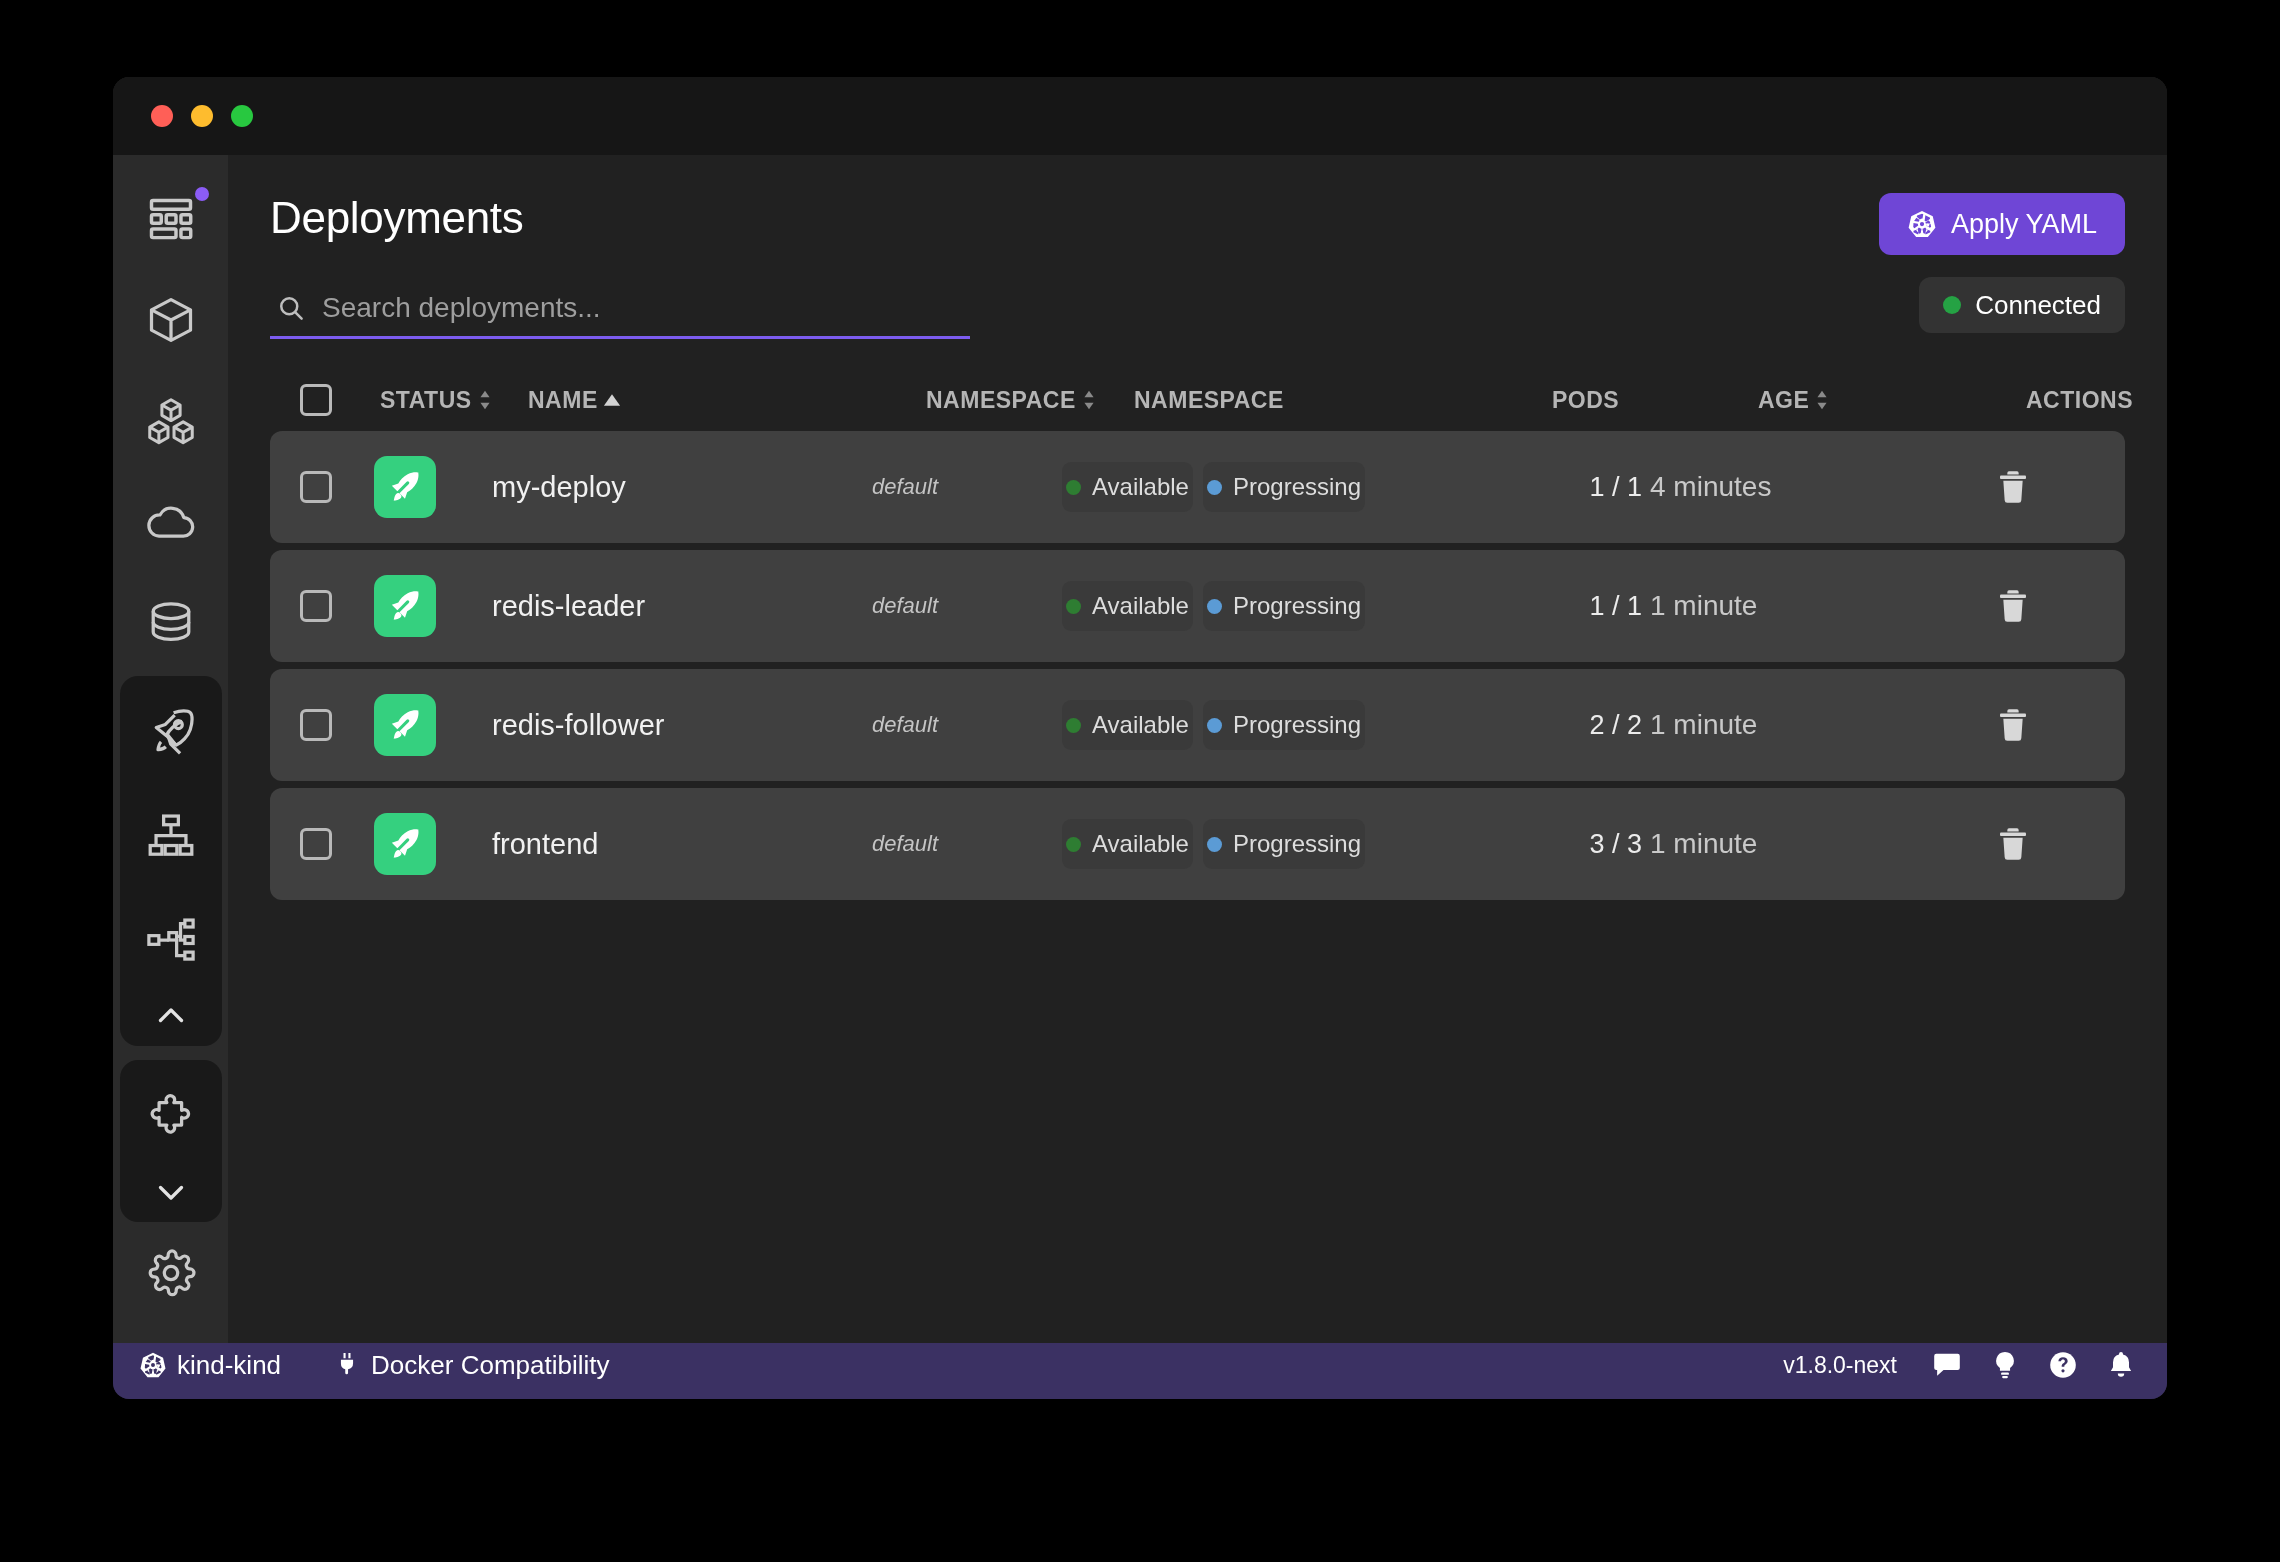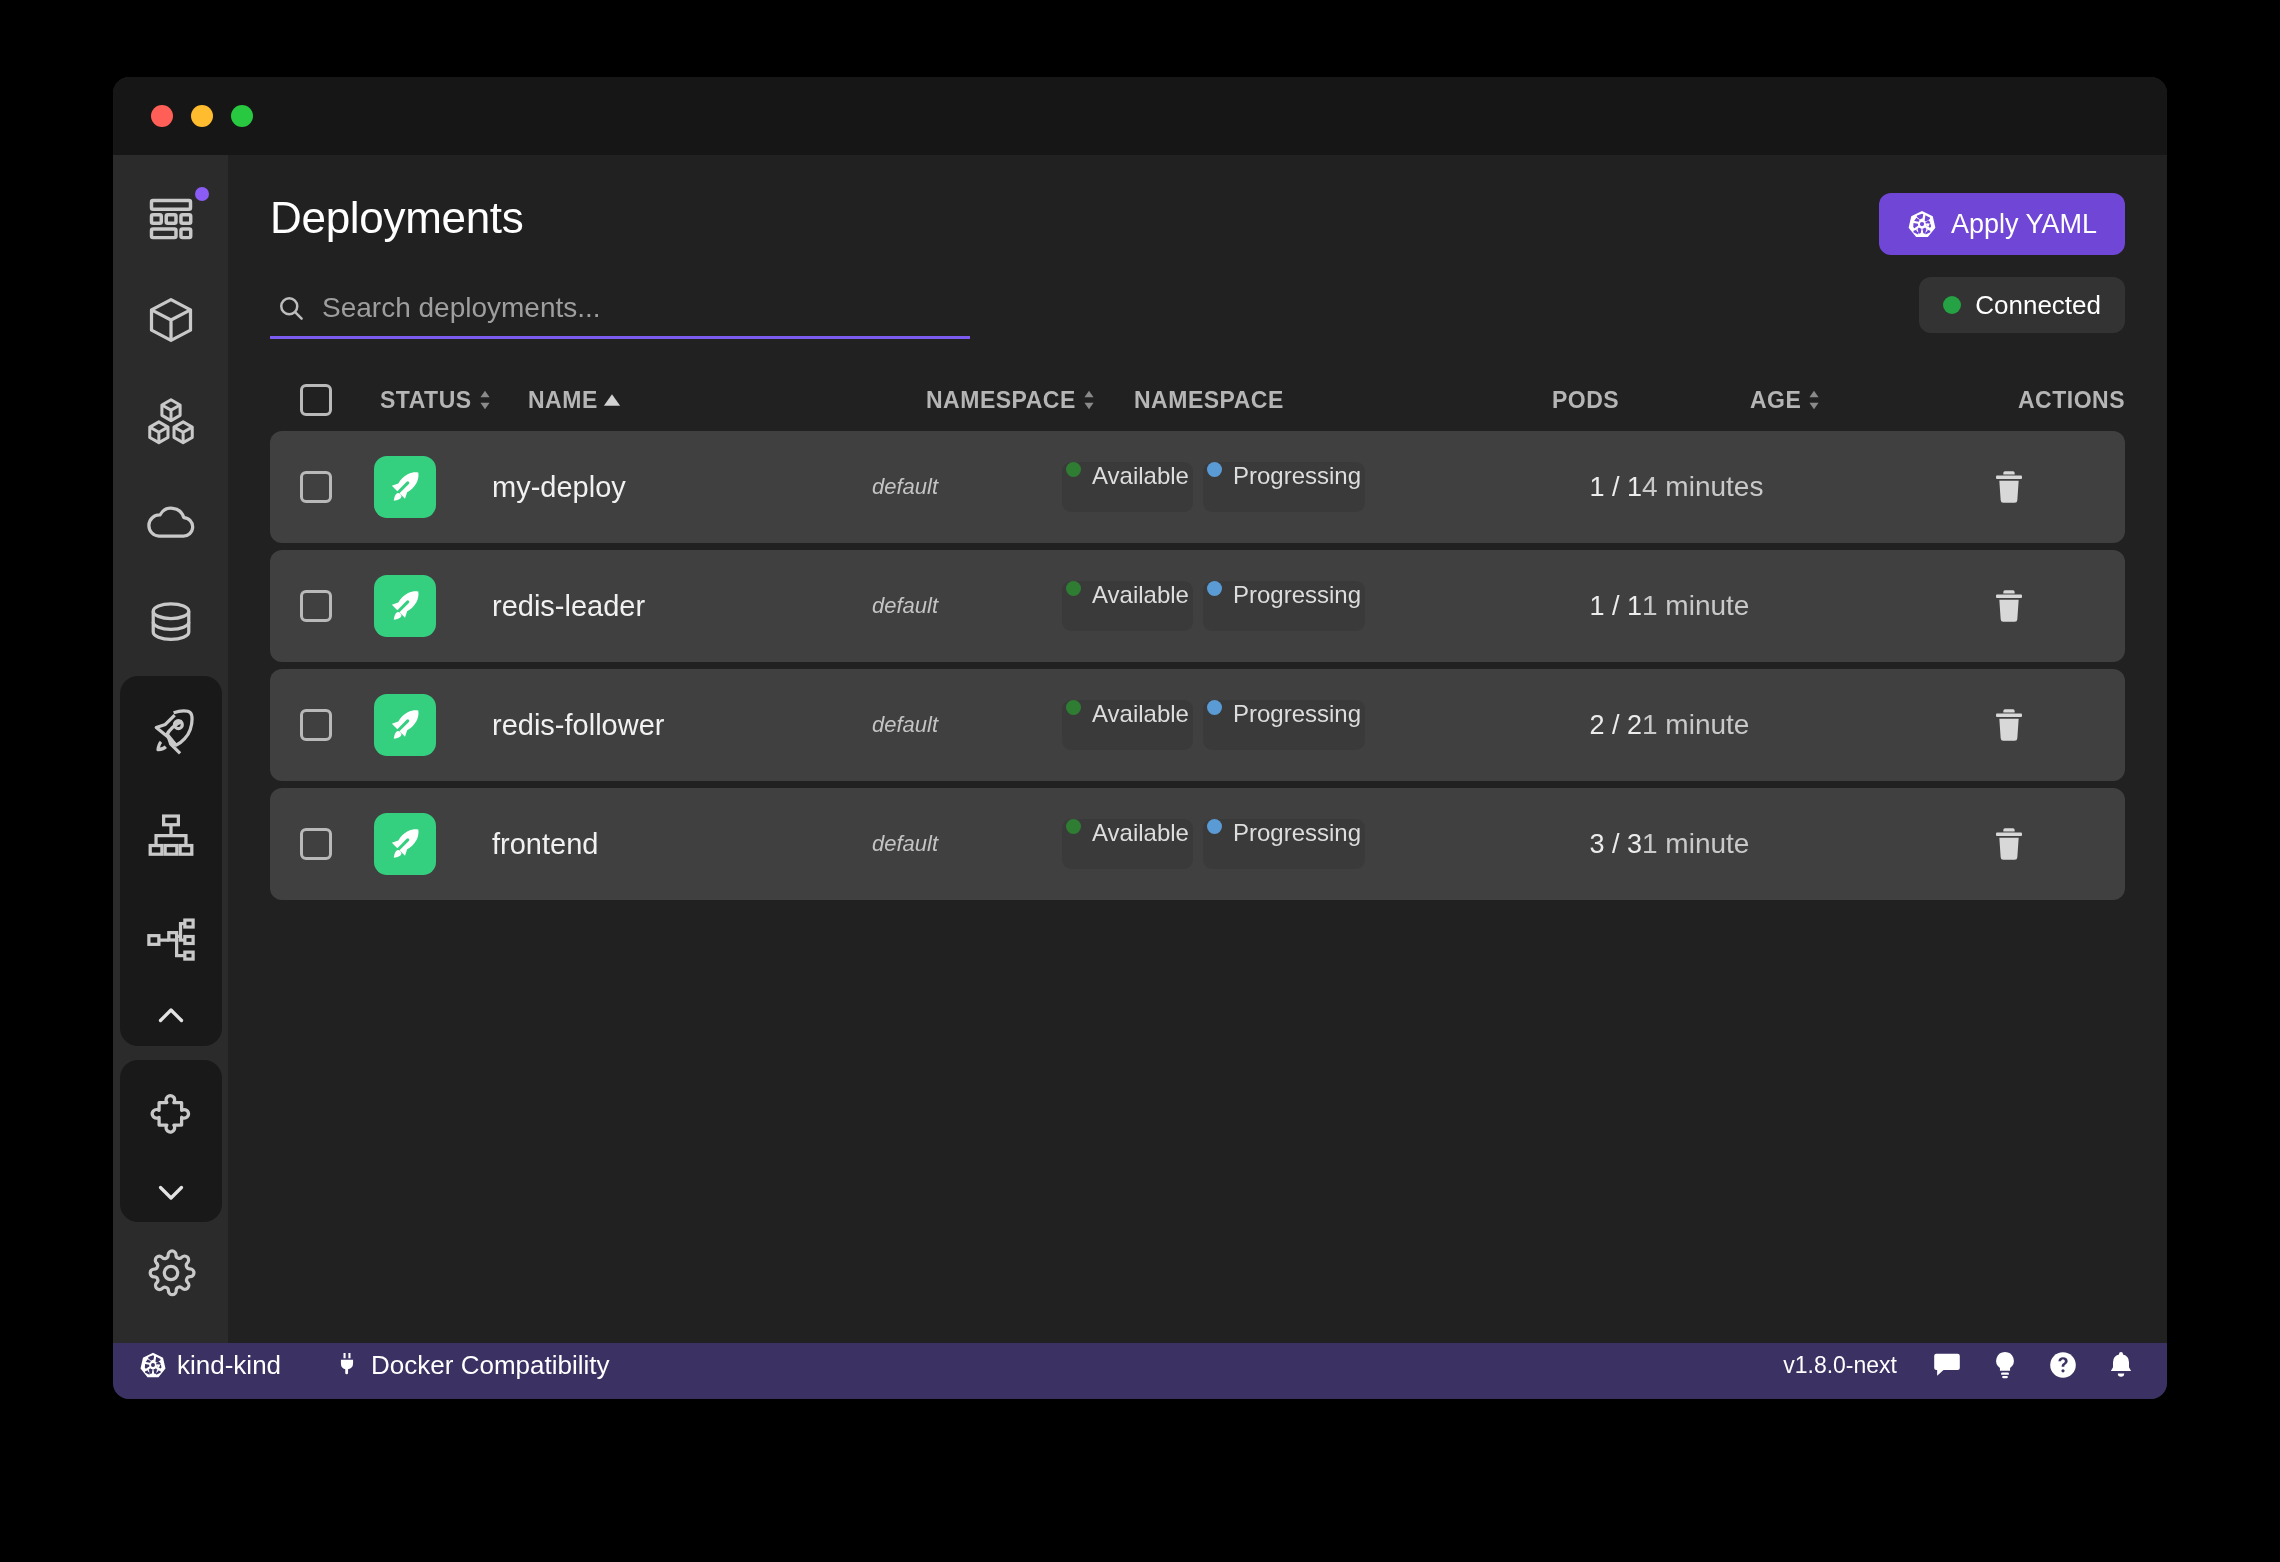--- a/index.html
+++ b/index.html
@@ -170,21 +170,21 @@
     background: #404040;
     border-radius: 12px;
     margin-bottom: 7px;
   }
   .c-check { width: 92px; flex: 0 0 92px; display: flex; justify-content: center; }
   .c-status { width: 130px; flex: 0 0 130px; display: flex; align-items: center; }
   .c-name { width: 380px; flex: 0 0 380px; }
   .c-ns { width: 190px; flex: 0 0 190px; }
   .c-cond { width: 400px; flex: 0 0 400px; display: flex; align-items: center; gap: 10px; }
   .c-pods { width: 180px; flex: 0 0 180px; }
-  .c-age { width: 250px; flex: 0 0 250px; }
+  .c-age { width: 250px; flex: 0 0 250px; margin-left: 8px; }
   .c-act { flex: 1; display: flex; justify-content: center; }
 
   .thead .c-status, .thead .c-name, .thead .c-ns,
   .thead .c-cond, .thead .c-pods, .thead .c-age { display: flex; align-items: center; }
   .thead .c-act { justify-content: center; }
 
   .chk {
     width: 32px; height: 32px;
     border: 3px solid #b9b9b9;
     border-radius: 6px;
@@ -208,20 +208,21 @@
   .ns-cell { color: #c4c4c4; font-size: 22px; font-style: italic; }
   .pods-cell { color: #ececec; font-size: 27px; text-align: right; }
   .age-cell { color: #c9c9c9; font-size: 28px; }
 
   .cond {
     background: #3a3a3a;
     border-radius: 9px;
     height: 50px;
     padding: 0 4px;
     display: inline-flex;
+    align-items: center;
     gap: 11px;
     font-size: 24px;
     color: #dddddd;
     white-space: nowrap;
   }
   .cond .cdot { width: 15px; height: 15px; border-radius: 50%; }
   .trash { width: 40px; height: 40px; color: #d8d8d8; cursor: pointer; }
 
   
   .statusbar {

